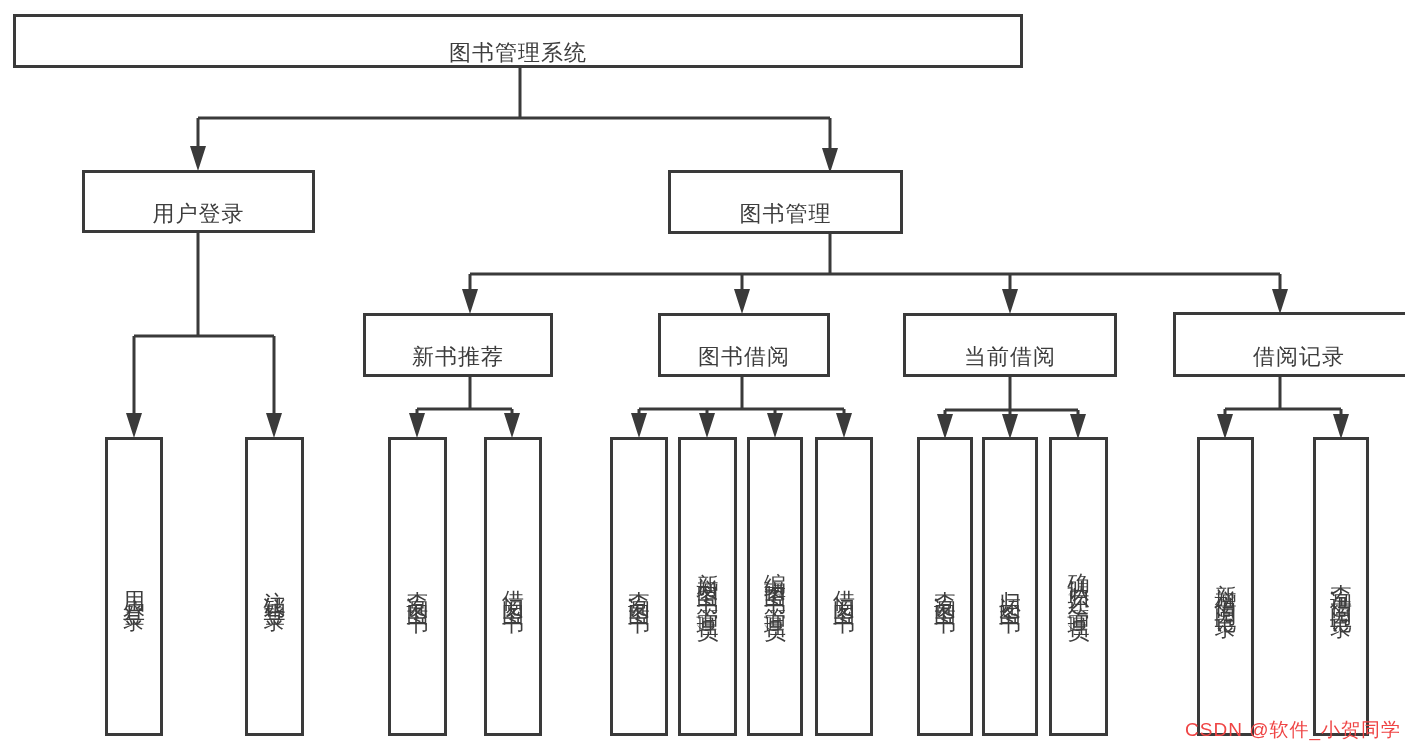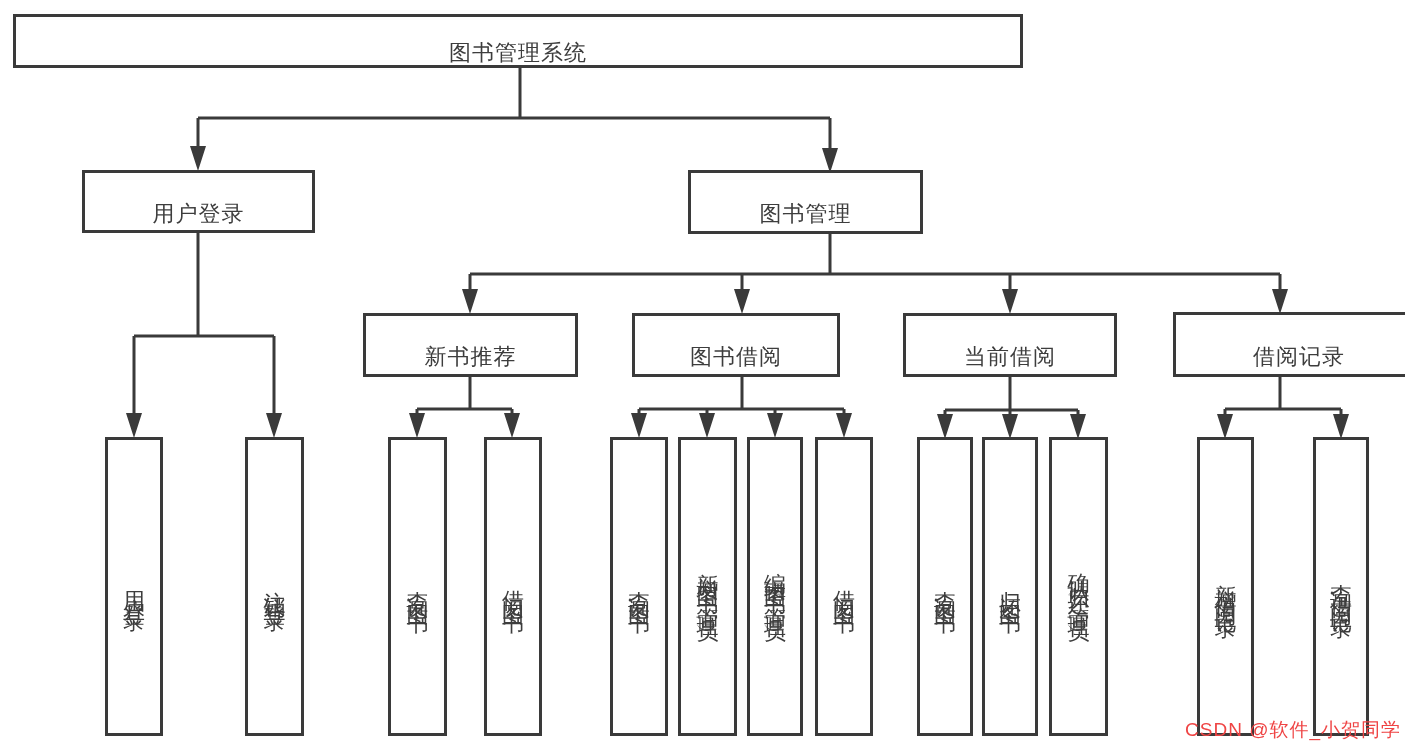--- a/index.html
+++ b/index.html
@@ -18,23 +18,23 @@
     writing-mode:vertical-rl;text-orientation:mixed;
     font-size:22px;letter-spacing:7px;line-height:1;
   }
   .watermark{
     position:absolute;right:4px;bottom:4px;z-index:6;
     font-size:19px;color:#ef4444;letter-spacing:1px;white-space:nowrap;
   }
   
   #n-root{left:13px;top:14px;width:1010px;height:54px;}
   #n-user-login{left:82px;top:170px;width:233px;height:63px;}
-  #n-book-mgmt{left:688px;top:170px;width:235px;height:64px;}
-  #n-new-rec{left:363px;top:313px;width:215px;height:64px;}
-  #n-borrow{left:632px;top:313px;width:208px;height:64px;}
+  #n-book-mgmt{left:668px;top:170px;width:235px;height:64px;}
+  #n-new-rec{left:363px;top:313px;width:190px;height:64px;}
+  #n-borrow{left:658px;top:313px;width:172px;height:64px;}
   #n-current{left:903px;top:313px;width:214px;height:64px;align-items:center;}
   #n-records{left:1173px;top:312px;width:252px;height:65px;}
   #l-login{left:105px;top:437px;width:58px;height:299px;}
   #l-logout{left:245px;top:437px;width:59px;height:299px;}
   #l-query1{left:388px;top:437px;width:59px;height:299px;}
   #l-borrow1{left:484px;top:437px;width:58px;height:299px;}
   #l-query2{left:610px;top:437px;width:58px;height:299px;}
   #l-add-book{left:678px;top:437px;width:59px;height:299px;}
   #l-edit-book{left:747px;top:437px;width:56px;height:299px;}
   #l-borrow2{left:815px;top:437px;width:58px;height:299px;}

